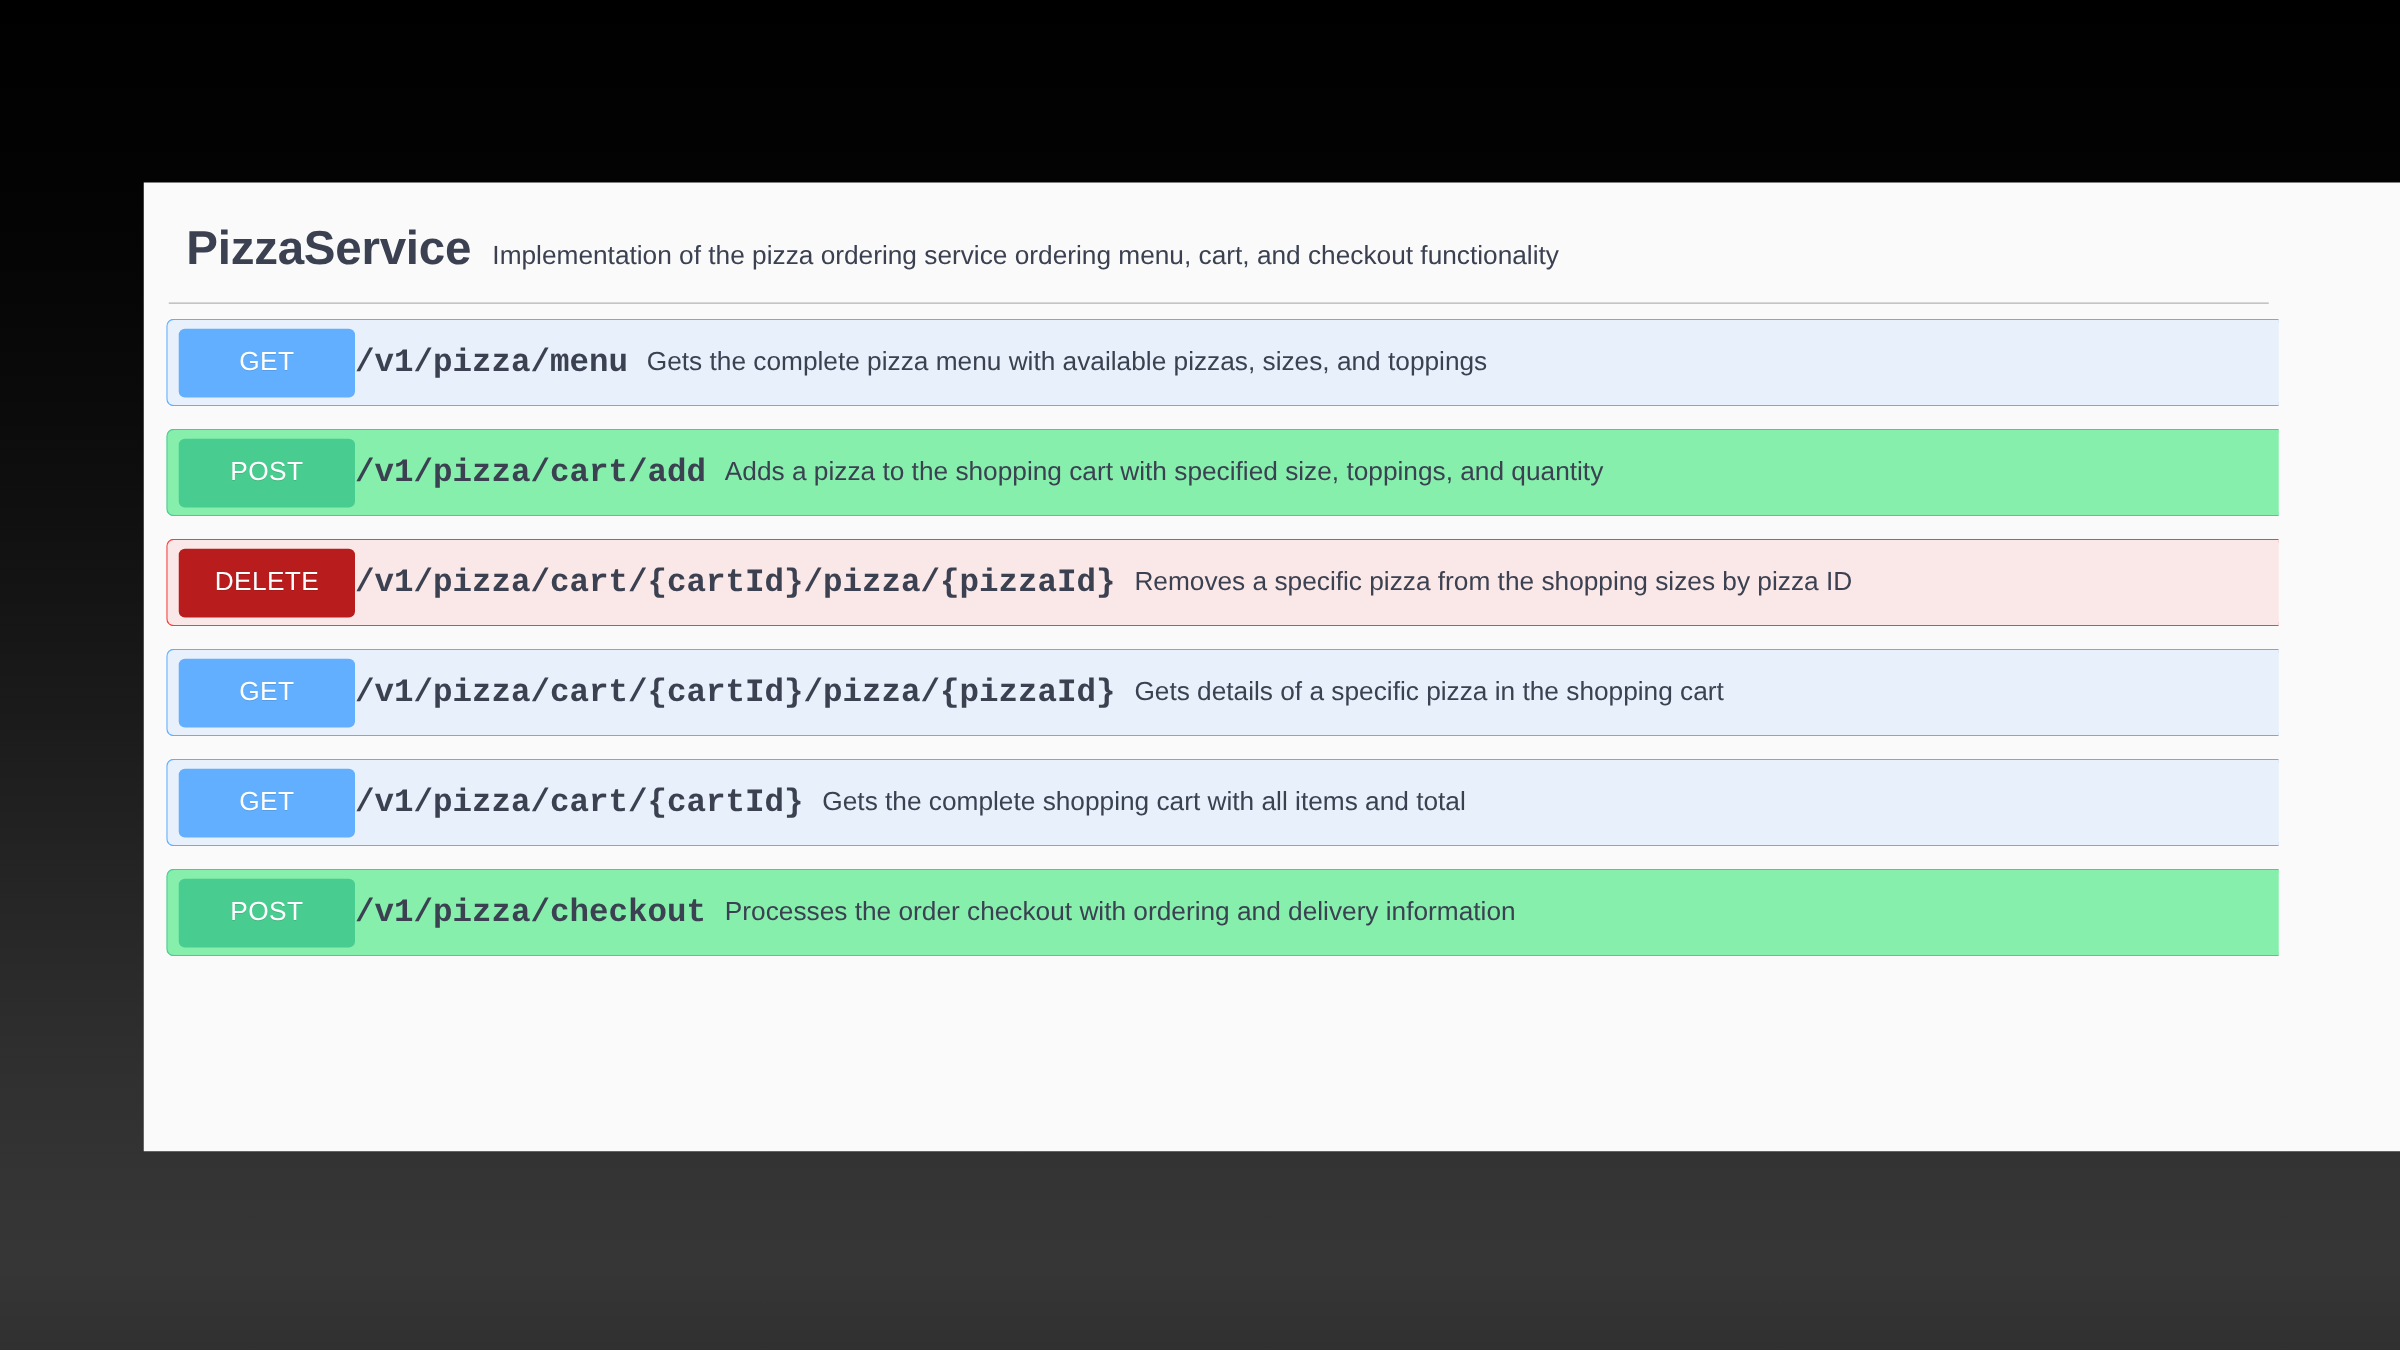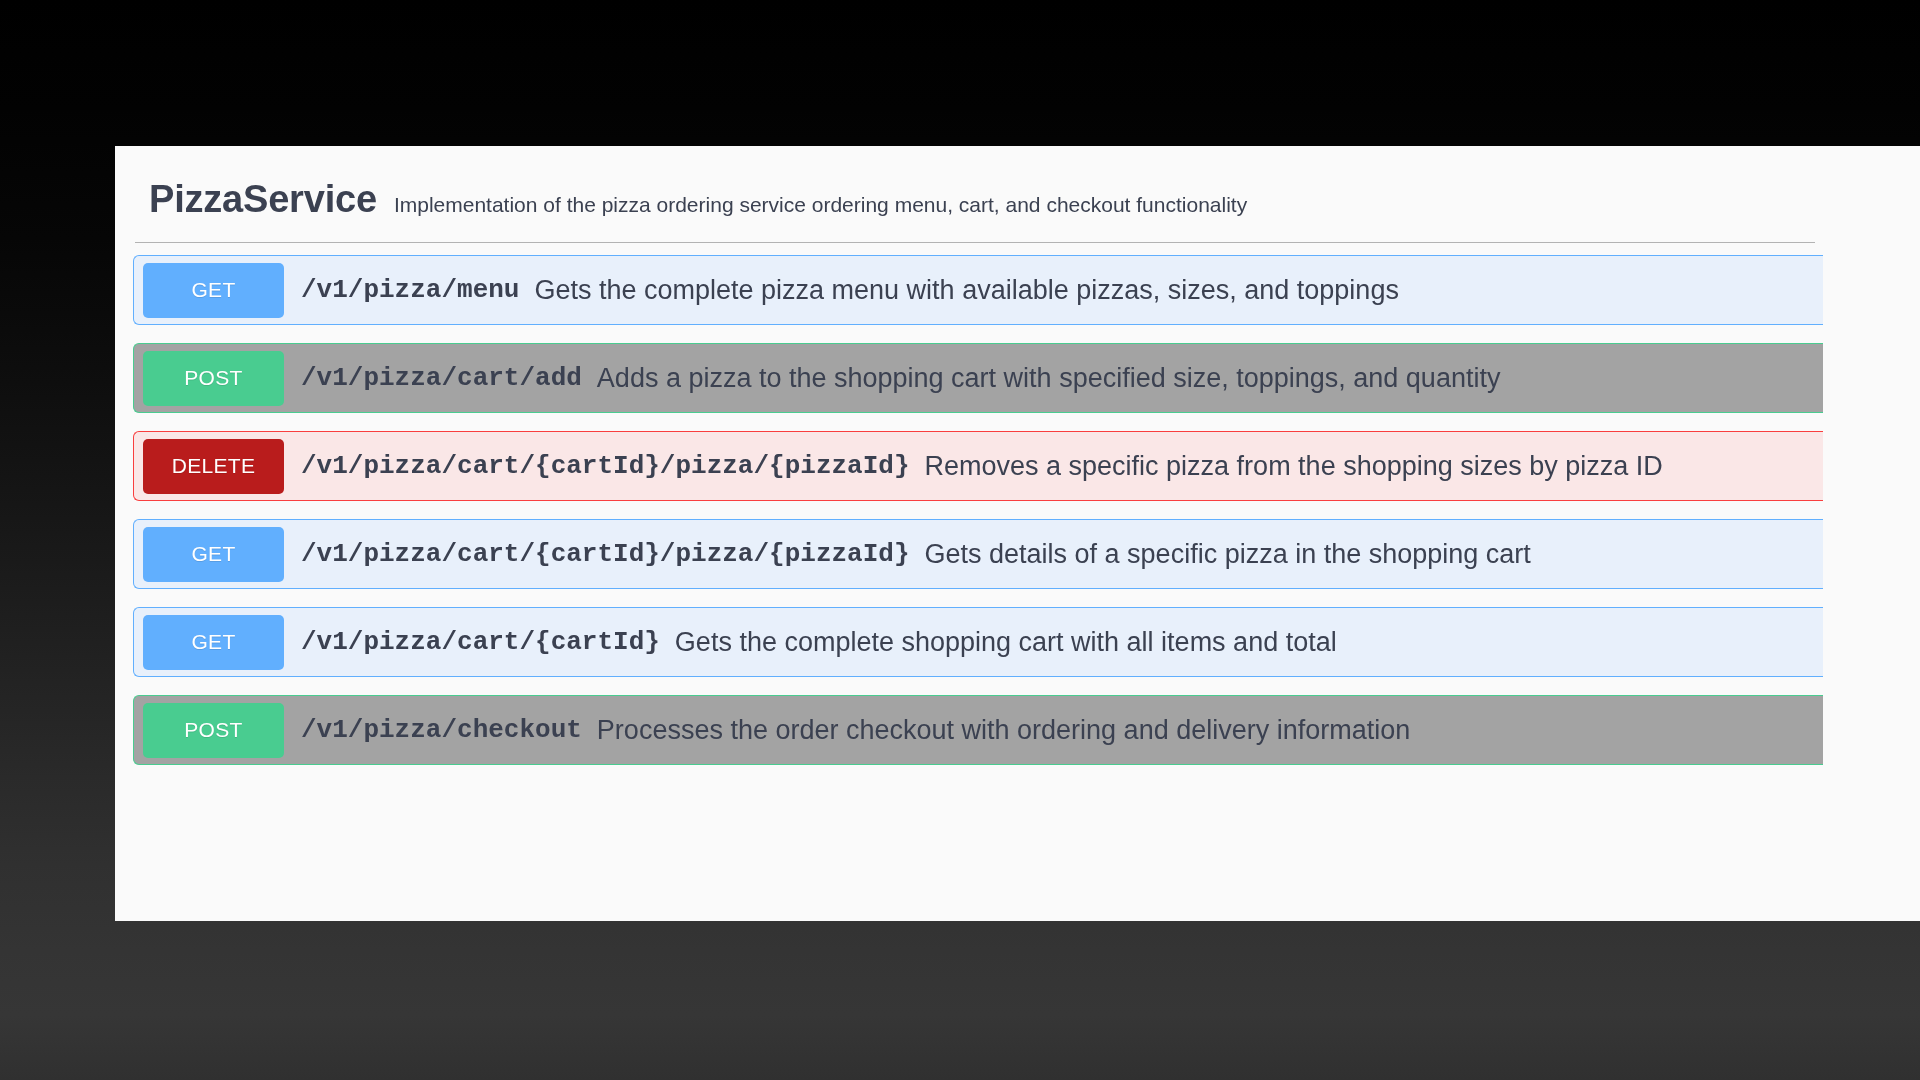--- a/index.html
+++ b/index.html
@@ -107,45 +107,44 @@
     align-items: center;
     justify-content: center;
     color: #ffffff;
     font-size: 21px;
     font-weight: normal;
     letter-spacing: 0.3px;
     text-shadow: 0 1px 0 rgba(0,0,0,0.10);
   }
 
   .op-row .path {
-    margin-left: 17px;
     font-family: "Liberation Mono", "DejaVu Sans Mono", monospace;
     font-size: 26px;
     font-weight: bold;
     color: #3b4151;
     white-space: nowrap;
   }
 
   .op-row .summary {
     margin-left: 15px;
-    font-size: 27px;
+    font-size: 21px;
     color: #3b4151;
     white-space: nowrap;
     font-weight: normal;
   }
 
   
   .op-get {
     background: #e8f0fb;
     border-color: #61affe;
   }
   .op-get .method { background: #61affe; }
 
   .op-post {
-    background: #a3a3a3;
+    background: #86efac;
     border-color: #49cc90;
   }
   .op-post .method { background: #49cc90; }
 
   .op-delete {
     background: #fae7e7;
     border-color: #f93e3e;
   }
   .op-delete .method { background: #b91c1c; }
 

